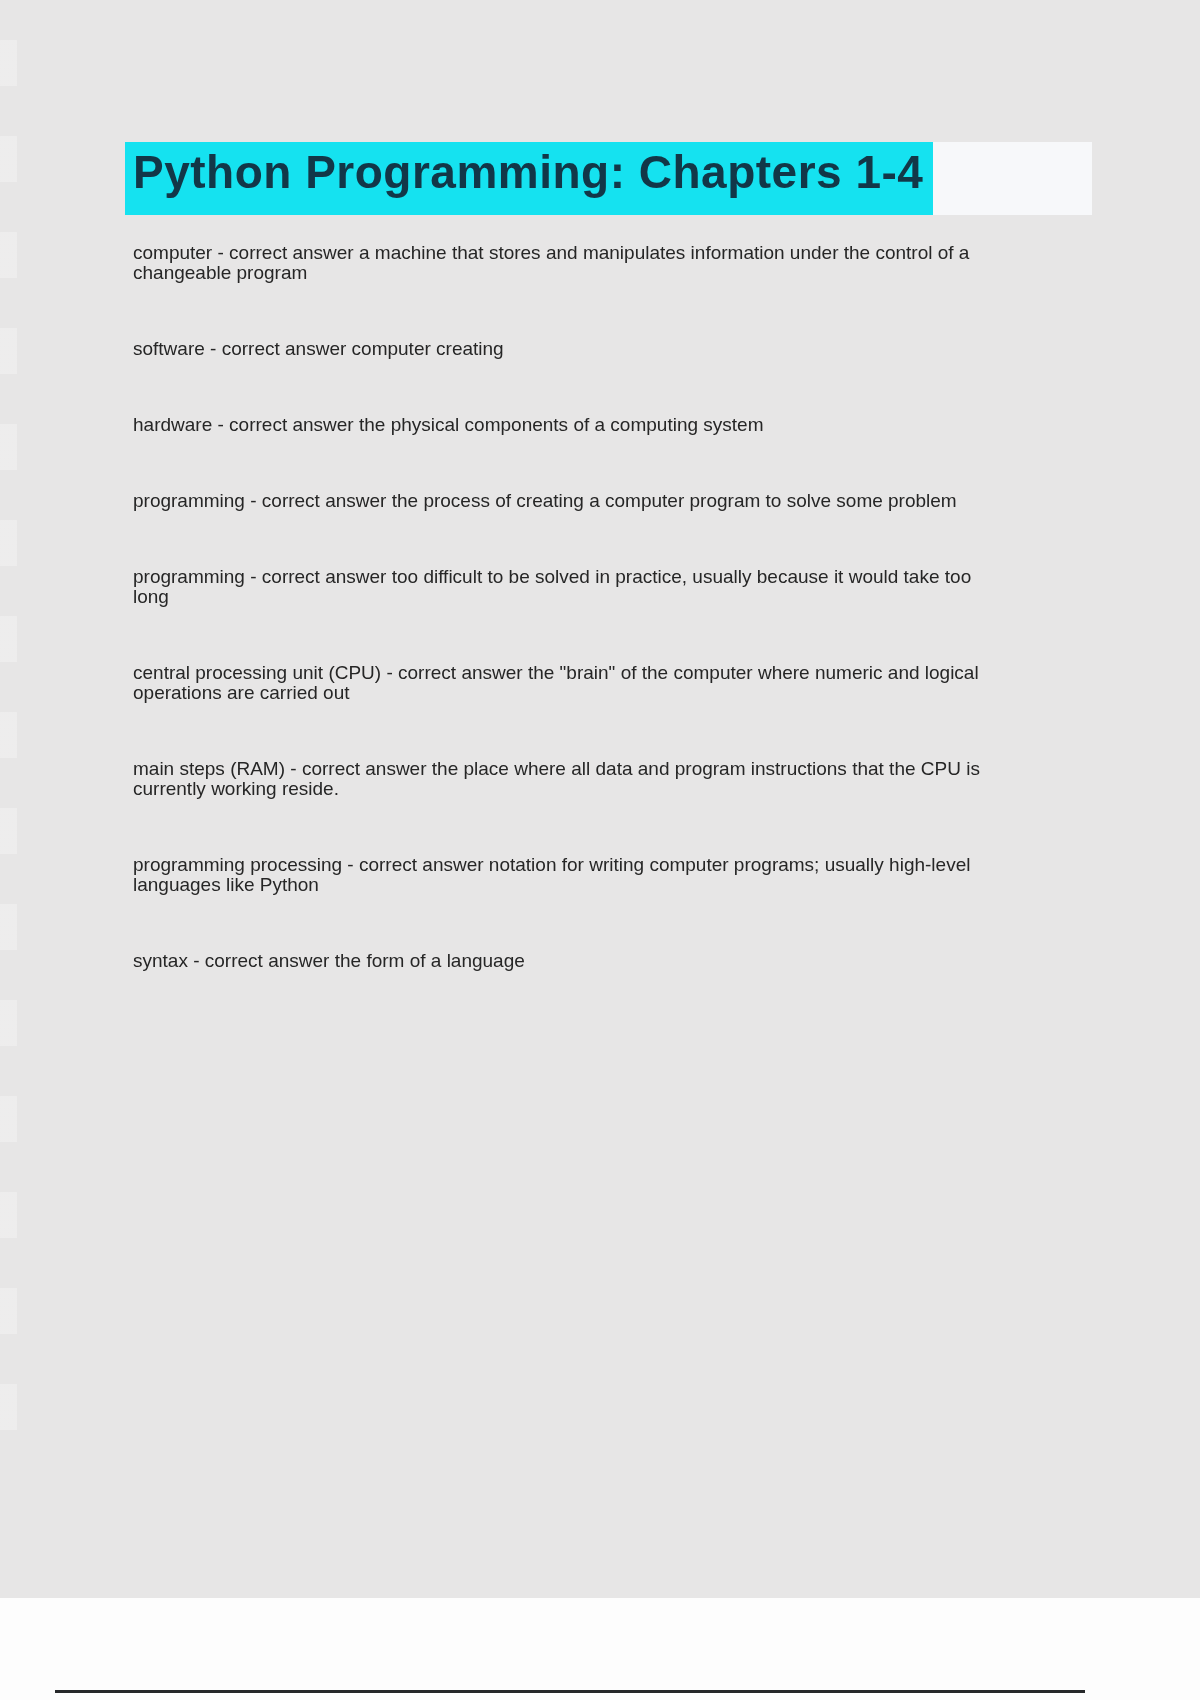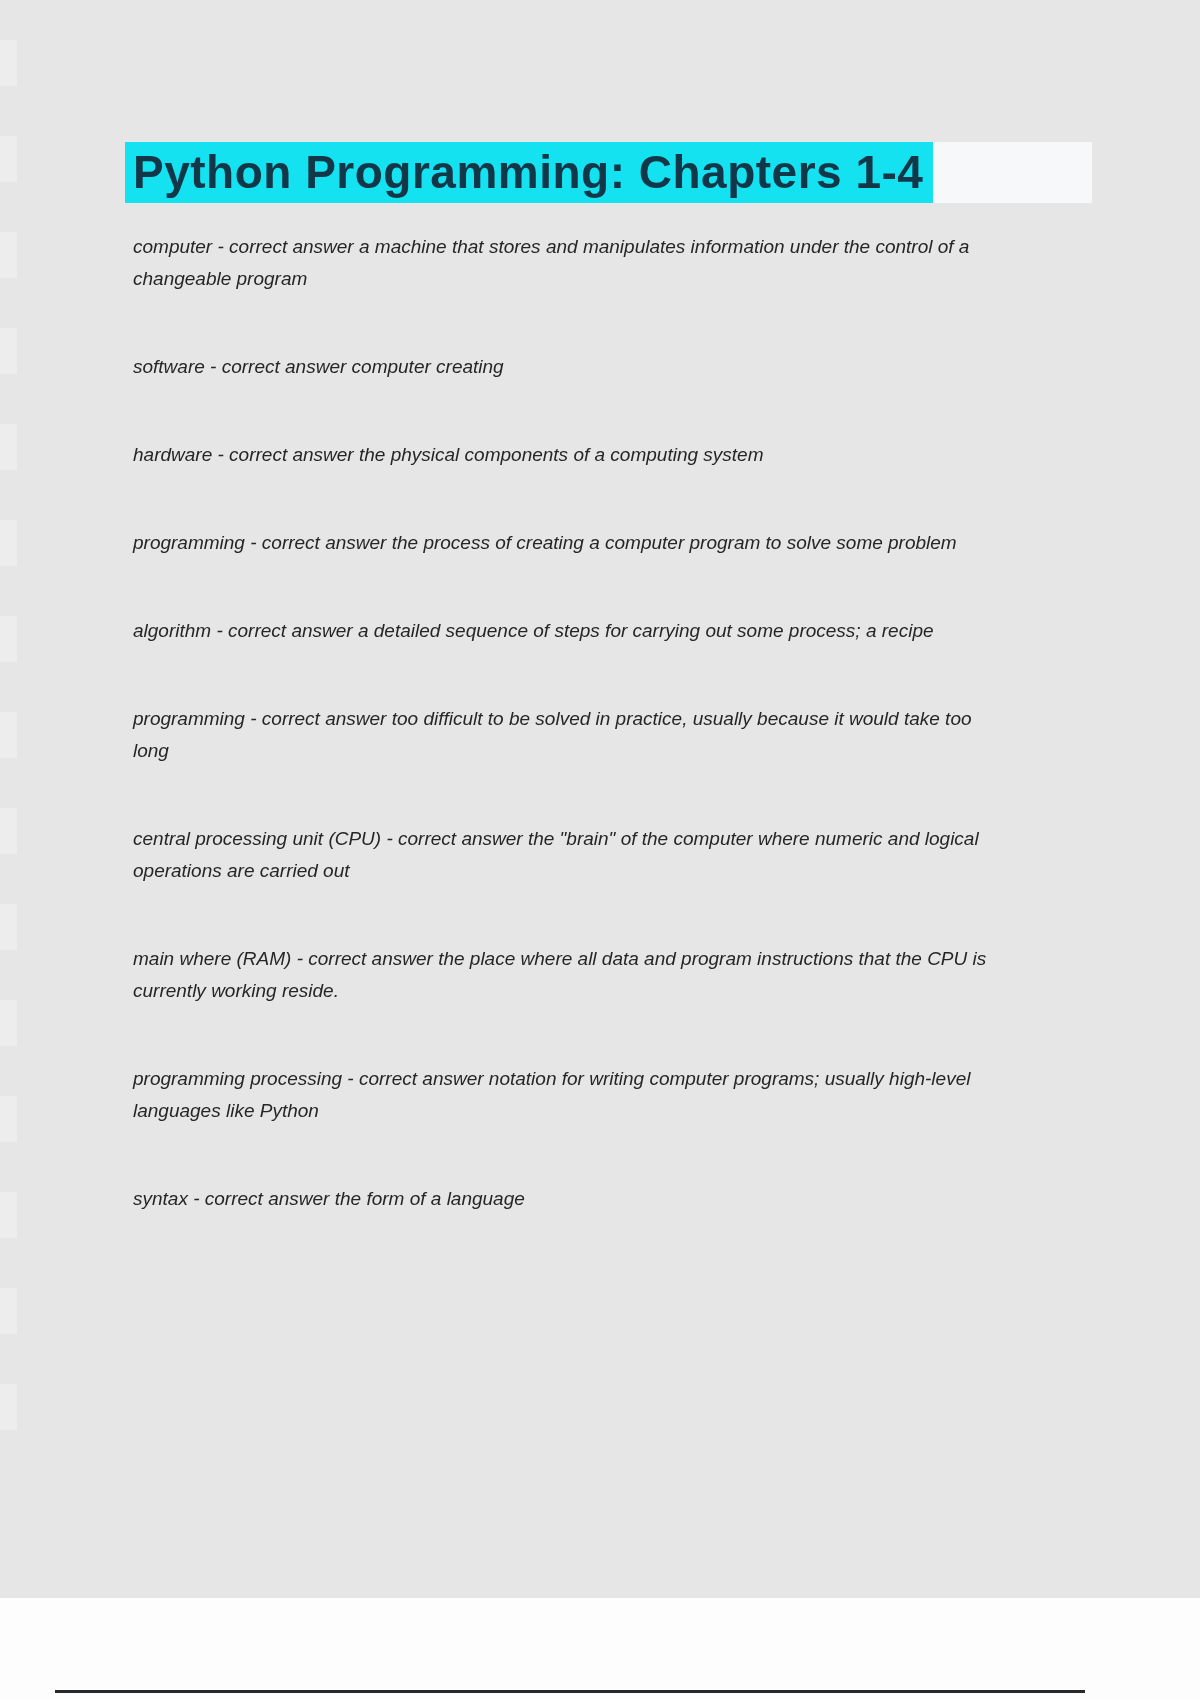--- a/index.html
+++ b/index.html
@@ -45,28 +45,27 @@
     margin: 0;
     font-size: 46px;
     line-height: 61px;
     font-weight: bold;
     letter-spacing: 0.5px;
     color: #123748;
   }
   h1.page-title .hl {
     display: inline-block;
     background: #15e2f0;
-    padding: 0 10px 0 8px;
+    padding: 0 10px 12px 8px;
   }
   p.card {
     margin: 0 0 56px 0;
     font-size: 19px;
-    line-height: 32px;
+    line-height: 20px;
     color: #262626;
-    font-style: italic;
   }
   .footer {
     position: absolute;
     left: 0;
     top: 1598px;
     width: 1200px;
     height: 102px;
     background: #fdfdfd;
   }
   .footer-rule {
@@ -94,27 +93,26 @@
     <div>
 
       <p class="card"><span>computer</span><span> - correct answer </span><span>a machine that stores and manipulates information under the control of a changeable program</span></p>
 
       <p class="card"><span>software</span><span> - correct answer </span><span>computer creating</span></p>
 
       <p class="card"><span>hardware</span><span> - correct answer </span><span>the physical components of a computing system</span></p>
 
       <p class="card"><span>programming</span><span> - correct answer </span><span>the process of creating a computer program to solve some problem</span></p>
 
-      <p class="card"><span>algorithm</span><span> - correct answer </span><span>a detailed sequence of steps for carrying out some process; a recipe</span></p>
 
       <p class="card"><span>programming</span><span> - correct answer </span><span>too difficult to be solved in practice, usually because it would take too long</span></p>
 
       <p class="card"><span>central processing unit (CPU)</span><span> - correct answer </span><span>the "brain" of the computer where numeric and logical operations are carried out</span></p>
 
-      <p class="card"><span>main where (RAM)</span><span> - correct answer </span><span>the place where all data and program instructions that the CPU is currently working reside.</span></p>
+      <p class="card"><span>main steps (RAM)</span><span> - correct answer </span><span>the place where all data and program instructions that the CPU is currently working reside.</span></p>
 
 
       <p class="card"><span>programming processing</span><span> - correct answer </span><span>notation for writing computer programs; usually high-level languages like Python</span></p>
 
       <p class="card"><span>syntax</span><span> - correct answer </span><span>the form of a language</span></p>
 
 
     </div>
   </div>
 

